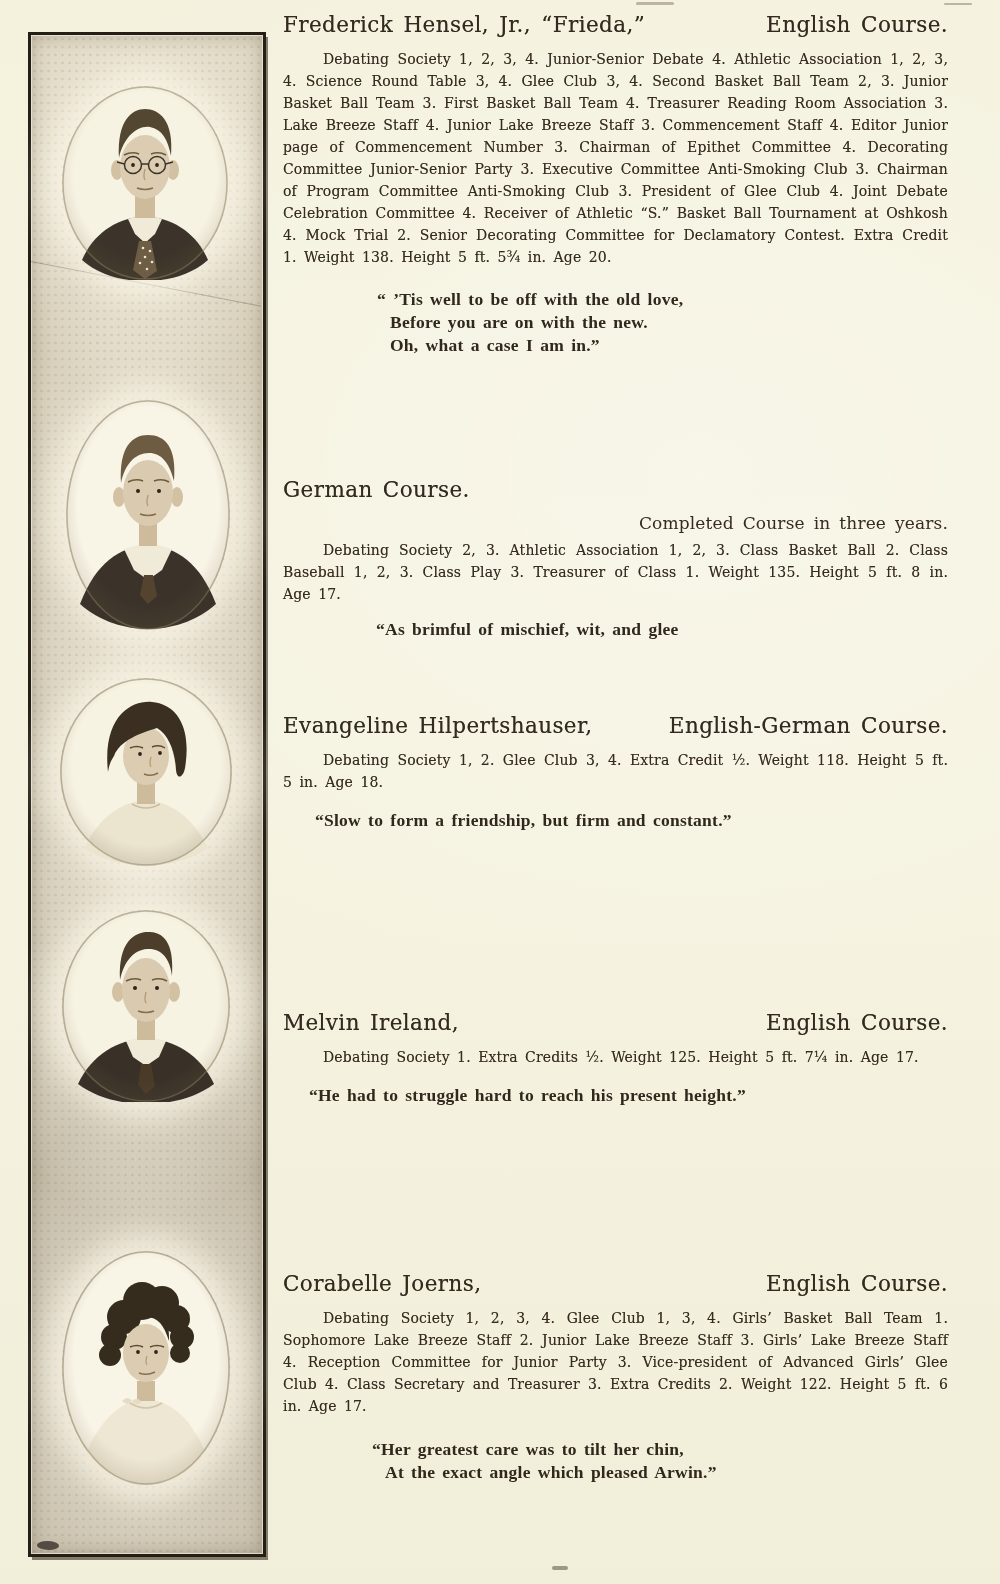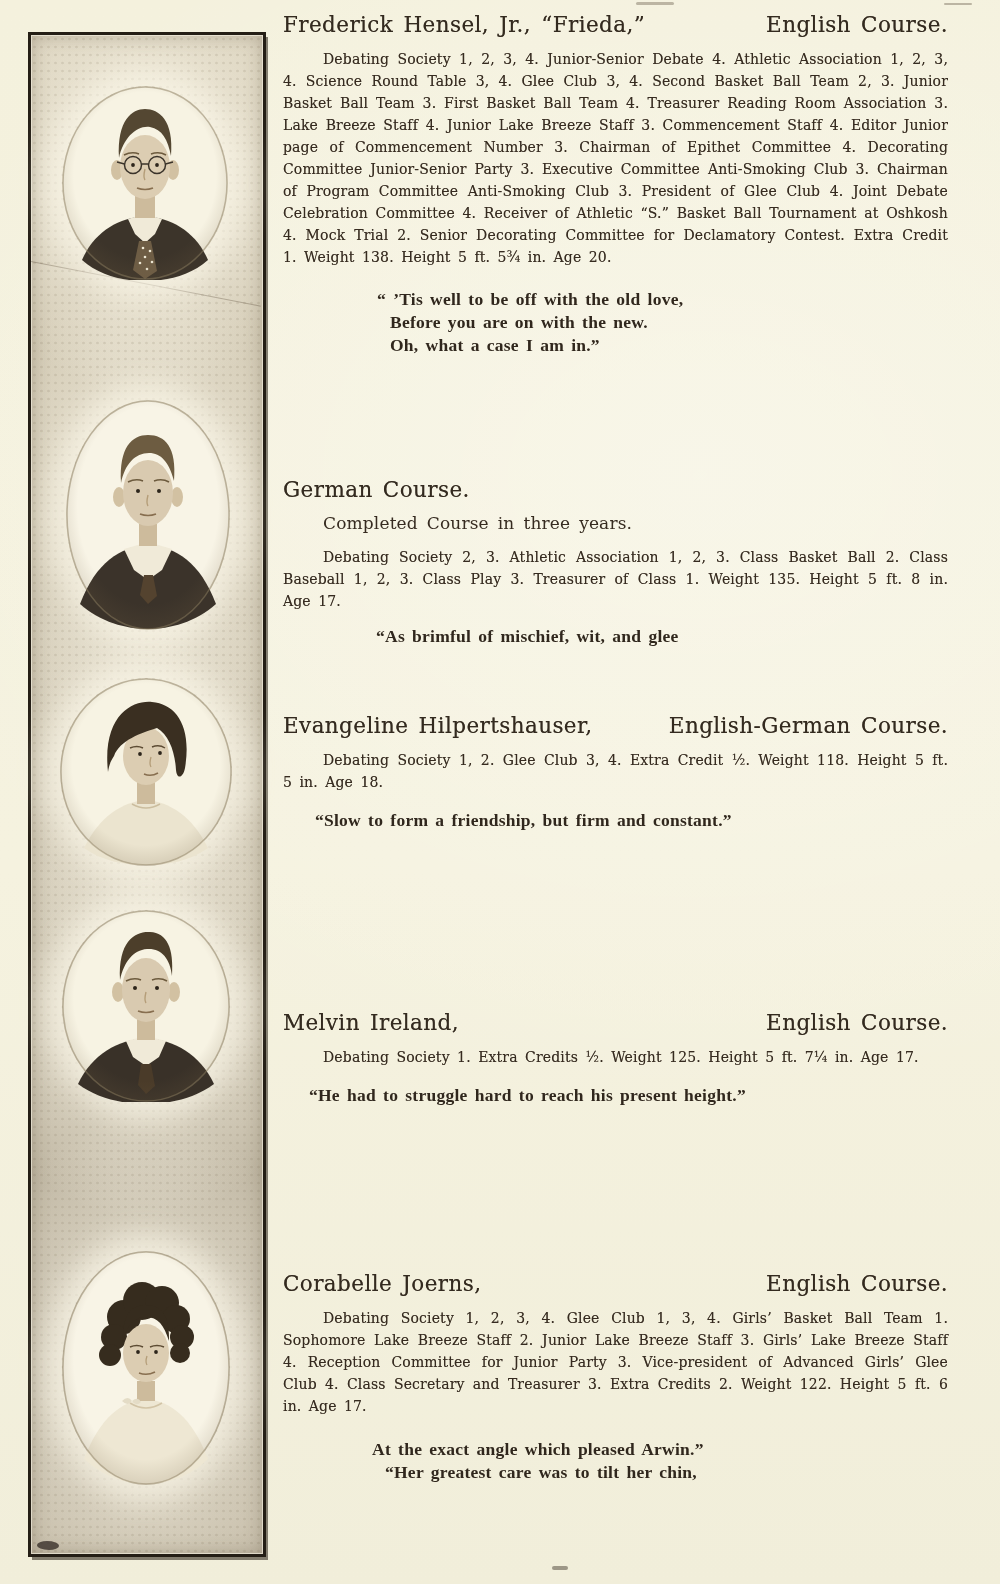--- a/index.html
+++ b/index.html
@@ -56,22 +56,22 @@
 
   
   .text-col{position:absolute;left:283px;top:0;width:665px;height:100%;}
   .entry{position:absolute;left:0;width:665px;}
   .s1{top:12px;} .s2{top:477px;} .s3{top:713px;} .s4{top:1010px;} .s5{top:1271px;}
 
   .title-row{display:flex;justify-content:space-between;align-items:baseline;line-height:26px;}
   .name,.course{font-size:21.5px;letter-spacing:.4px;word-spacing:3px;color:#332a1f;
     text-shadow:0 0 .4px rgba(51,42,31,.6);white-space:nowrap;}
 
-  .note{margin:9px 0 12px;padding-left:40px;font-size:17px;line-height:22px;
-    word-spacing:.2em;letter-spacing:.15px;}
+  .note{margin:9px 0 5px;padding-left:40px;font-size:17px;line-height:22px;
+    word-spacing:.2em;letter-spacing:.15px;text-align:right;}
   .activities{margin:10px 0 0;text-indent:40px;font-size:14px;line-height:22px;
     text-align:justify;word-spacing:.2em;letter-spacing:.15px;
     text-shadow:0 0 .3px rgba(54,43,32,.5);}
   .s2 .activities{margin-top:0;}
 
   .quote{font-family:"Liberation Serif","DejaVu Serif",serif;font-weight:700;
     font-size:17.5px;line-height:23px;letter-spacing:.25px;word-spacing:2.5px;
     color:#30271d;}
   .qline:first-child{text-indent:-13px;}
   .q1{margin-left:107px;margin-top:20px;}
@@ -293,19 +293,19 @@
       </div>
     </section>
 
     <section class="entry s5">
       <div class="title-row">
         <span class="name">Corabelle Joerns,</span>
         <span class="course">English Course.</span>
       </div>
       <p class="activities">Debating Society 1, 2, 3, 4. Glee Club 1, 3, 4. Girls’ Basket Ball Team 1. Sophomore Lake Breeze Staff 2. Junior Lake Breeze Staff 3. Girls’ Lake Breeze Staff 4. Reception Committee for Junior Party 3. Vice-president of Advanced Girls’ Glee Club 4. Class Secretary and Treasurer 3. Extra Credits 2. Weight 122. Height 5 ft. 6 in. Age 17.</p>
       <div class="quote q5">
+        <div class="qline">“Her greatest care was to tilt her chin,</div>
         <div class="qline">At the exact angle which pleased Arwin.”</div>
-        <div class="qline">“Her greatest care was to tilt her chin,</div>
       </div>
     </section>
 
   </div>
 </div>
 
 </body></html>

